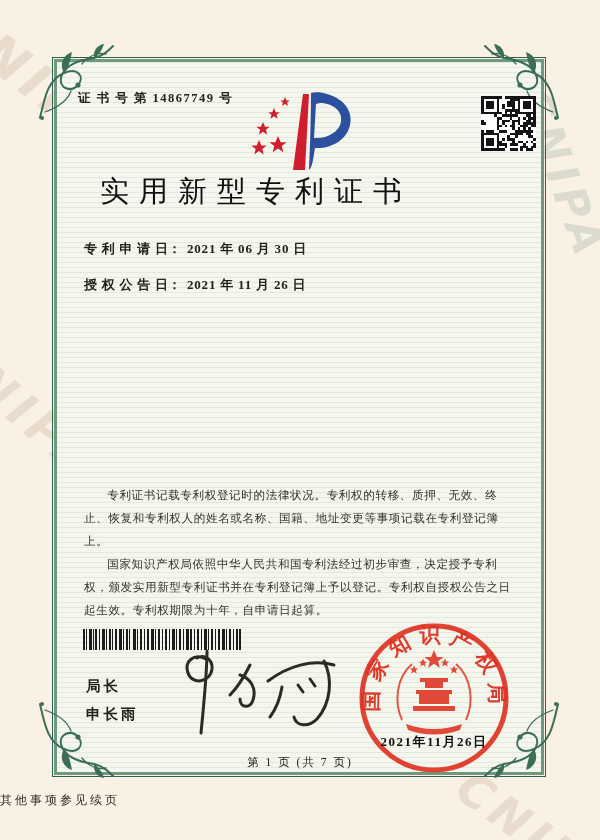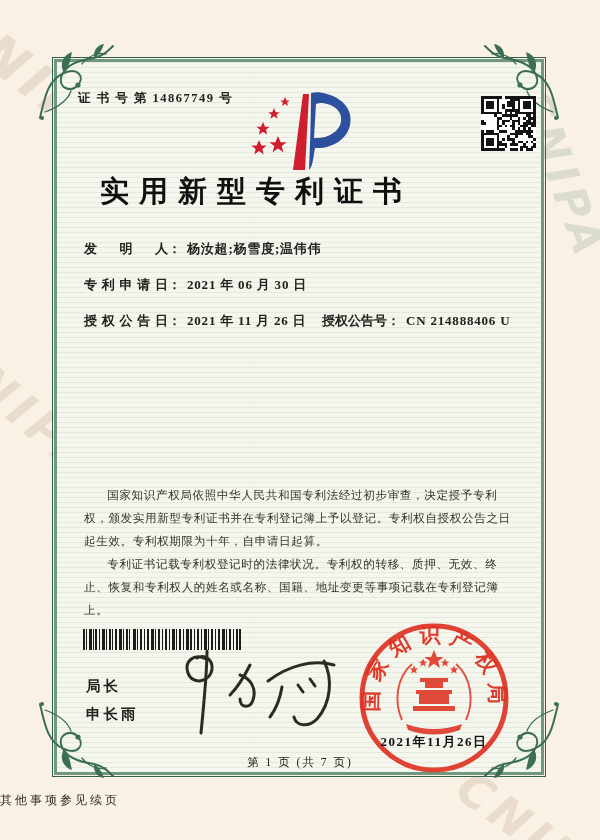--- a/index.html
+++ b/index.html
@@ -41,21 +41,21 @@
   .c-tr{left:480px;top:42px;transform:scaleX(-1);}
   .c-bl{left:36px;top:698px;transform:scaleY(-1);}
   .c-br{left:480px;top:698px;transform:scale(-1,-1);}
   
   .cert-no{position:absolute;left:78px;top:90px;font-size:12.5px;letter-spacing:1.5px;font-weight:600;z-index:5;}
   .logo{position:absolute;left:247px;top:90px;width:112px;height:84px;z-index:5;}
   .qr{position:absolute;left:481px;top:96px;width:55px;height:55px;background:#fff;z-index:5;}
   .qr i{position:absolute;background:#141414;display:block;}
   .title{
     position:absolute;left:0;top:172px;width:512px;text-align:center;
-    font-size:29px;font-weight:700;letter-spacing:10px;color:#101010;z-index:5;
+    font-size:29px;font-weight:400;letter-spacing:10px;color:#101010;z-index:5;
   }
   
   .fields{position:absolute;left:84px;top:240px;width:440px;z-index:5;font-size:13px;font-weight:600;}
   .frow{position:relative;height:36px;line-height:18px;white-space:nowrap;}
   .flabel{display:inline-block;width:84px;text-align:justify;text-align-last:justify;vertical-align:top;}
   .fcolon{display:inline-block;vertical-align:top;}
   .fvalue{display:inline-block;letter-spacing:0.8px;vertical-align:top;padding-left:6px;}
   .grant{position:absolute;left:238px;top:0;}
   .frow-last{height:26px;text-decoration:underline;}
   
@@ -401,36 +401,30 @@
     <i style="left:39.3px;top:52.4px;width:2.62px;height:2.62px"></i>
     <i style="left:44.5px;top:52.4px;width:2.62px;height:2.62px"></i>
     <i style="left:47.1px;top:52.4px;width:2.62px;height:2.62px"></i>
     <i style="left:49.8px;top:52.4px;width:2.62px;height:2.62px"></i>
   </div>
 
 <div class="title">实用新型专利证书</div>
 
 <div class="fields">
   <div class="frow">
-    <span class="flabel">发明人</span><span class="fcolon">：</span><span class="fvalue">杨汝超;杨雪度;温伟伟</span>
-  </div>
-  <div class="frow">
     <span class="flabel">专利申请日</span><span class="fcolon">：</span><span class="fvalue">2021 年 06 月 30 日</span>
   </div>
   <div class="frow frow-last">
     <span class="flabel">授权公告日</span><span class="fcolon">：</span><span class="fvalue">2021 年 11 月 26 日</span>
-    <span class="grant">
-      <span>授权公告号</span><span>：</span><span class="fvalue">CN 214888406 U</span>
-    </span>
   </div>
 </div>
 
 <div class="body-text">
+  <p>专利证书记载专利权登记时的法律状况。专利权的转移、质押、无效、终止、恢复和专利权人的姓名或名称、国籍、地址变更等事项记载在专利登记簿上。</p>
   <p>国家知识产权局依照中华人民共和国专利法经过初步审查，决定授予专利权，颁发实用新型专利证书并在专利登记簿上予以登记。专利权自授权公告之日起生效。专利权期限为十年，自申请日起算。</p>
-  <p>专利证书记载专利权登记时的法律状况。专利权的转移、质押、无效、终止、恢复和专利权人的姓名或名称、国籍、地址变更等事项记载在专利登记簿上。</p>
 </div>
 
 <div class="barcode">
   <svg viewBox="0 0 158 21" preserveAspectRatio="none" width="158" height="21">
     <g fill="#1c1c1c">
       <rect x="0" width="2" height="21"></rect>
         <rect x="3" width="1" height="21"></rect>
         <rect x="6" width="3" height="21"></rect>
       <rect x="10" width="1" height="21"></rect>
         <rect x="12" width="2" height="21"></rect>

